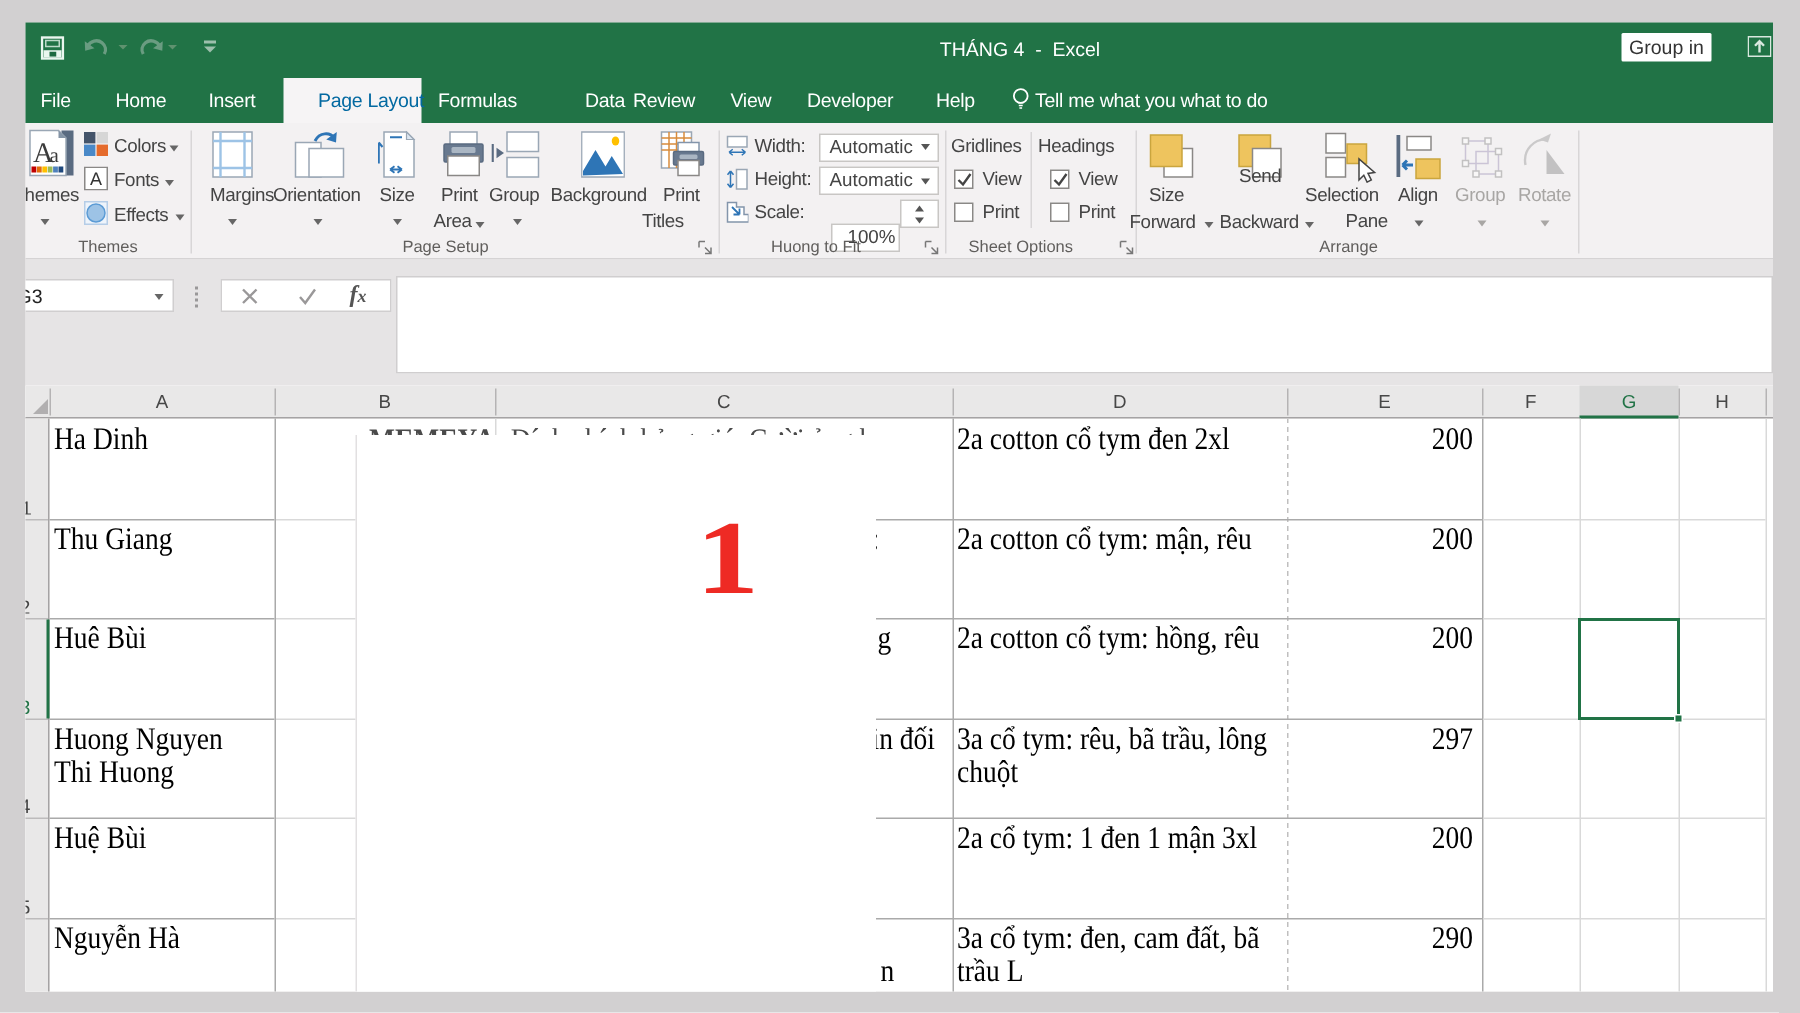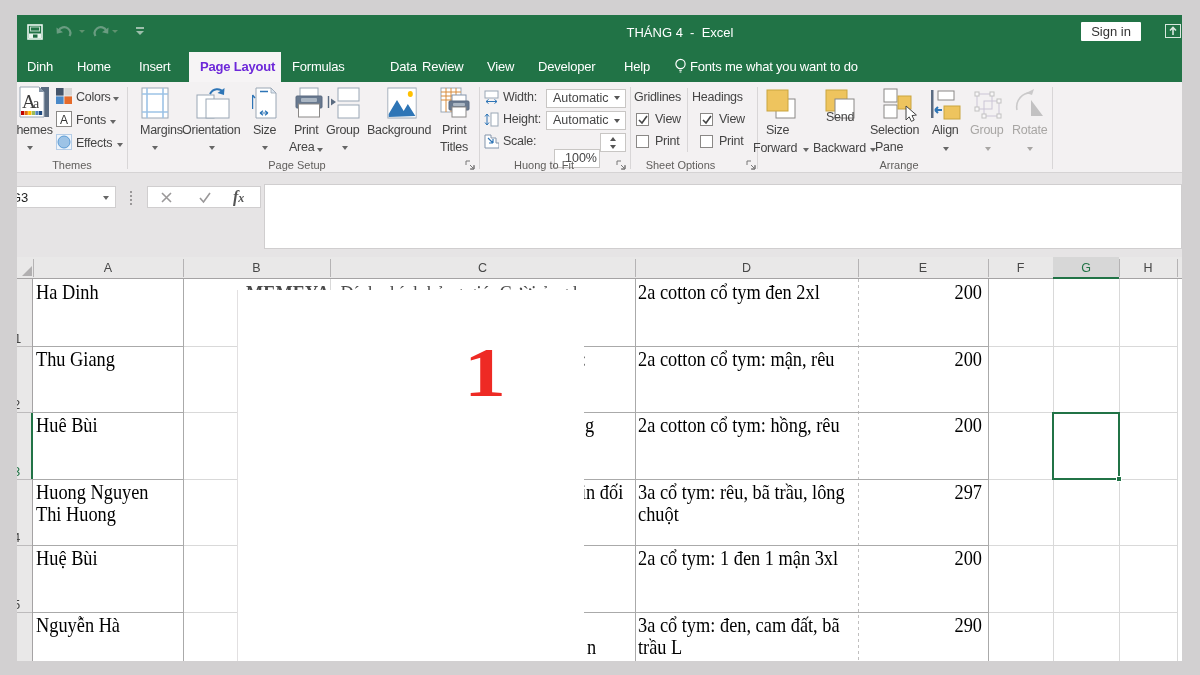--- a/index.html
+++ b/index.html
@@ -42,39 +42,39 @@
 <svg class="abs" style="left:93px;top:24px" width="16" height="16" viewBox="0 0 16 16">
  <path d="M13.5 7 C12 3.2 7 2 4 4.5 C1.5 6.5 1 9.5 2.5 12" fill="none" stroke="#6a9c81" stroke-width="2.2"></path>
  <path d="M15.5 3.5 L15.2 9.8 L9 8.2 Z" fill="#6a9c81"></path>
 </svg>
 <div class="abs" style="left:112px;top:30px;width:0;height:0;border-left:3px solid transparent;border-right:3px solid transparent;border-top:3.5px solid #5f926f;"></div>
 <div class="abs" style="left:136px;top:27px;width:8px;height:1.5px;background:#9dbfac;"></div>
 <div class="abs" style="left:136px;top:31px;width:0;height:0;border-left:4px solid transparent;border-right:4px solid transparent;border-top:4.5px solid #9dbfac;"></div>
 
 <div class="abs" style="left:560px;top:25px;width:240px;text-align:center;color:#fff;font-size:13px;">THÁNG 4&nbsp;&nbsp;-&nbsp;&nbsp;Excel</div>
 
-<div class="abs" style="left:1081px;top:22px;width:60px;height:19px;background:#fff;border-radius:1px;color:#333;font-size:13px;text-align:center;line-height:19px;">Sign in</div>
+<div class="abs" style="left:1081px;top:22px;width:60px;height:19px;background:#fff;border-radius:1px;color:#333;font-size:13px;text-align:center;line-height:19px;">Group in</div>
 
 <svg class="abs" style="left:1165px;top:24px" width="16" height="14" viewBox="0 0 16 14">
  <rect x="0.5" y="0.5" width="15" height="13" fill="none" stroke="#d9e8df" stroke-width="1"></rect>
  <path d="M8 11 L8 4 M5 6.5 L8 3.5 L11 6.5" stroke="#d9e8df" stroke-width="1.6" fill="none"></path>
 </svg>
 
 <div class="abs" style="left:189px;top:52px;width:92px;height:30px;background:#f6f4f5;"></div>
-<div class="abs tabtxt" style="left:27px;top:59px;">Dinh</div>
+<div class="abs tabtxt" style="left:27px;top:59px;">File</div>
 <div class="abs tabtxt" style="left:77px;top:59px;">Home</div>
 <div class="abs tabtxt" style="left:139px;top:59px;">Insert</div>
-<div class="abs tabtxt" style="left:200px;top:59px;color:#6d28d9;font-weight:bold;">Page Layout</div>
+<div class="abs tabtxt" style="left:212px;top:59px;color:#0369a1;">Page Layout</div>
 <div class="abs tabtxt" style="left:292px;top:59px;">Formulas</div>
 <div class="abs tabtxt" style="left:390px;top:59px;">Data</div>
 <div class="abs tabtxt" style="left:422px;top:59px;">Review</div>
 <div class="abs tabtxt" style="left:487px;top:59px;">View</div>
 <div class="abs tabtxt" style="left:538px;top:59px;">Developer</div>
 <div class="abs tabtxt" style="left:624px;top:59px;">Help</div>
-<div class="abs tabtxt" style="left:690px;top:59px;">Fonts me what you want to do</div>
+<div class="abs tabtxt" style="left:690px;top:59px;">Tell me what you what to do</div>
 <svg class="abs" style="left:674px;top:58px" width="13" height="17" viewBox="0 0 13 17">
  <circle cx="6.5" cy="6" r="4.6" fill="none" stroke="#fff" stroke-width="1.2"></circle>
  <path d="M4.8 10.5 h3.4 M5.2 12.3 h2.6 M5.6 14 h1.8" stroke="#fff" stroke-width="1" fill="none"></path>
 </svg>
 
 <div class="abs" style="left:17px;top:82px;width:1165px;height:91px;background:#f3f1f2;border-bottom:1px solid #d5d3d4;box-sizing:border-box;"></div>
 <div id="ribbon">
 
 <div class="vsep" style="left:127px;"></div>
 <div class="vsep" style="left:479px;"></div>
@@ -170,21 +170,21 @@
 <div class="abs rlbl" style="left:367px;top:123px;">Background</div>
 <svg class="abs" style="left:440px;top:87px" width="32" height="32" viewBox="0 0 32 32">
  <rect x="1" y="1" width="20" height="24" fill="#fff" stroke="#9aa7b5"></rect>
  <path d="M1 5 h20 M1 9 h20 M1 13 h20 M6 1 v24 M11 1 v24 M16 1 v24" stroke="#d88c3c" stroke-width="1" fill="none"></path>
  <rect x="12" y="8" width="14" height="8" fill="#fff" stroke="#8395ab"></rect>
  <rect x="9" y="14" width="20" height="9" rx="1" fill="#68798f" stroke="#5a6b81"></rect>
  <rect x="12" y="20" width="14" height="10" fill="#fff" stroke="#8a8886"></rect>
  <rect x="13" y="16" width="12" height="3" rx="1" fill="#aab6c3"></rect>
 </svg>
 <div class="abs rlbl" style="left:442px;top:123px;">Print</div>
-<div class="abs rlbl" style="left:440px;top:140px;text-align:center;">Titles</div>
+<div class="abs rlbl" style="left:428px;top:140px;text-align:center;">Titles</div>
 <div class="abs grp" style="left:127px;top:159px;width:340px;text-align:center;">Page Setup</div>
 <svg class="abs" style="left:465px;top:160px" width="10" height="10" viewBox="0 0 10 10">
  <path d="M1 1 h4 M1 1 v4 M9 5 v4 h-4 M5 5 l4 4 M9 5.5 v3.5 h-3.5" stroke="#777" fill="none"></path>
 </svg>
 
 <svg class="abs" style="left:484px;top:90px" width="15" height="15" viewBox="0 0 15 15">
  <rect x="1" y="1" width="13" height="7" fill="#fff" stroke="#9aa7b5"></rect>
  <path d="M2 11.5 h11 M2 11.5 l2.5 -2 M2 11.5 l2.5 2 M13 11.5 l-2.5 -2 M13 11.5 l-2.5 2" stroke="#2e75b6" fill="none"></path>
 </svg>
 <div class="abs rlbl" style="left:503px;top:90px;">Width:</div>
@@ -248,21 +248,21 @@
 <div class="abs rlbl" style="left:826px;top:110px;">Send</div>
 <div class="abs rlbl" style="left:813px;top:141px;font-size:12.5px;">Backward</div>
 <div class="caret" style="left:870px;top:148px;"></div>
 <svg class="abs" style="left:882px;top:88px" width="36" height="34" viewBox="0 0 36 34">
  <rect x="2" y="1" width="13" height="13" fill="#fff" stroke="#8a8886"></rect>
  <rect x="2" y="17" width="13" height="13" fill="#fff" stroke="#8a8886"></rect>
  <rect x="16" y="8" width="13" height="13" fill="#eec45e" stroke="#caa53e"></rect>
  <path d="M24 18 l0 14 l3.2 -3.2 l2.2 4.6 l2.8 -1.4 l-2.2 -4.4 l4.4 -0.6 z" fill="#fff" stroke="#444" stroke-width="1"></path>
 </svg>
 <div class="abs rlbl" style="left:870px;top:123px;">Selection</div>
-<div class="abs rlbl" style="left:875px;top:140px;">Pane</div>
+<div class="abs rlbl" style="left:897px;top:140px;">Pane</div>
 <svg class="abs" style="left:930px;top:88px" width="32" height="32" viewBox="0 0 32 32">
  <rect x="1" y="2" width="2.5" height="28" fill="#5a6b81"></rect>
  <rect x="8" y="3" width="16" height="9" fill="#fff" stroke="#8a8886"></rect>
  <rect x="14" y="18" width="16" height="13" fill="#eec45e" stroke="#caa53e"></rect>
  <path d="M12 22 l-7 0 m0 0 l3 -3 m-3 3 l3 3" stroke="#2e75b6" stroke-width="2" fill="none"></path>
 </svg>
 <div class="abs rlbl" style="left:932px;top:123px;">Align</div>
 <div class="caret" style="left:943px;top:147px;"></div>
 <svg class="abs" style="left:972px;top:89px" width="32" height="32" viewBox="0 0 32 32" opacity="0.45">
  <rect x="5" y="5" width="15" height="15" fill="none" stroke="#9b8fb5"></rect>

